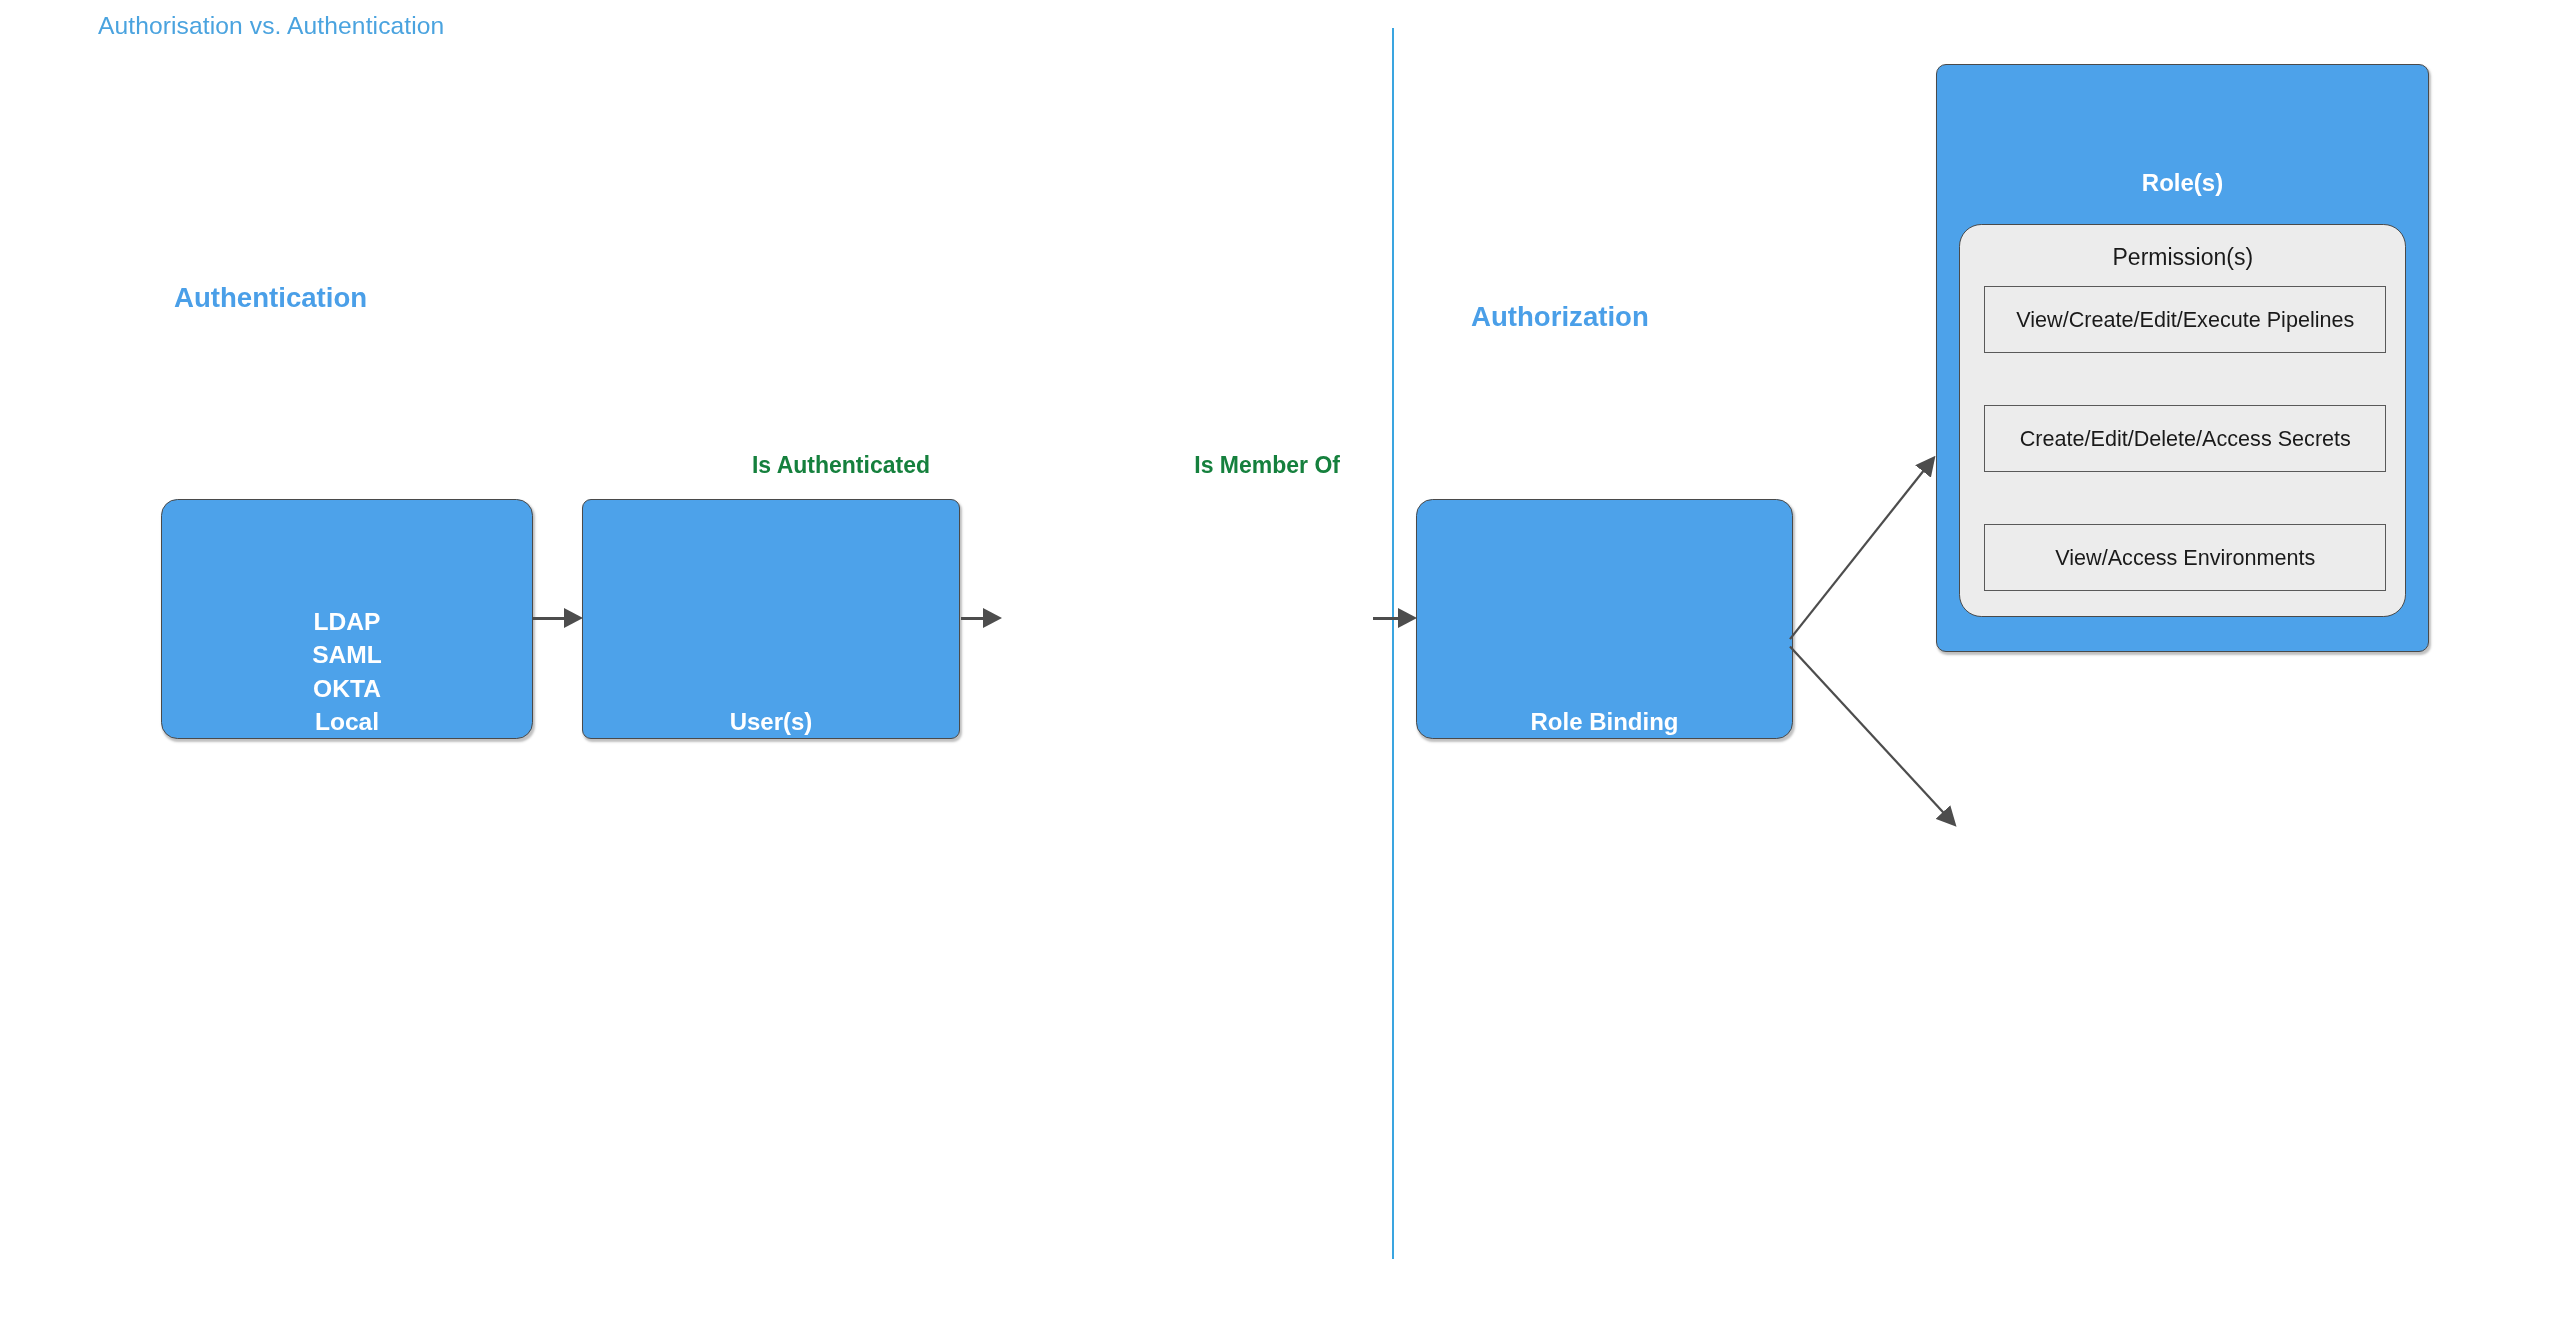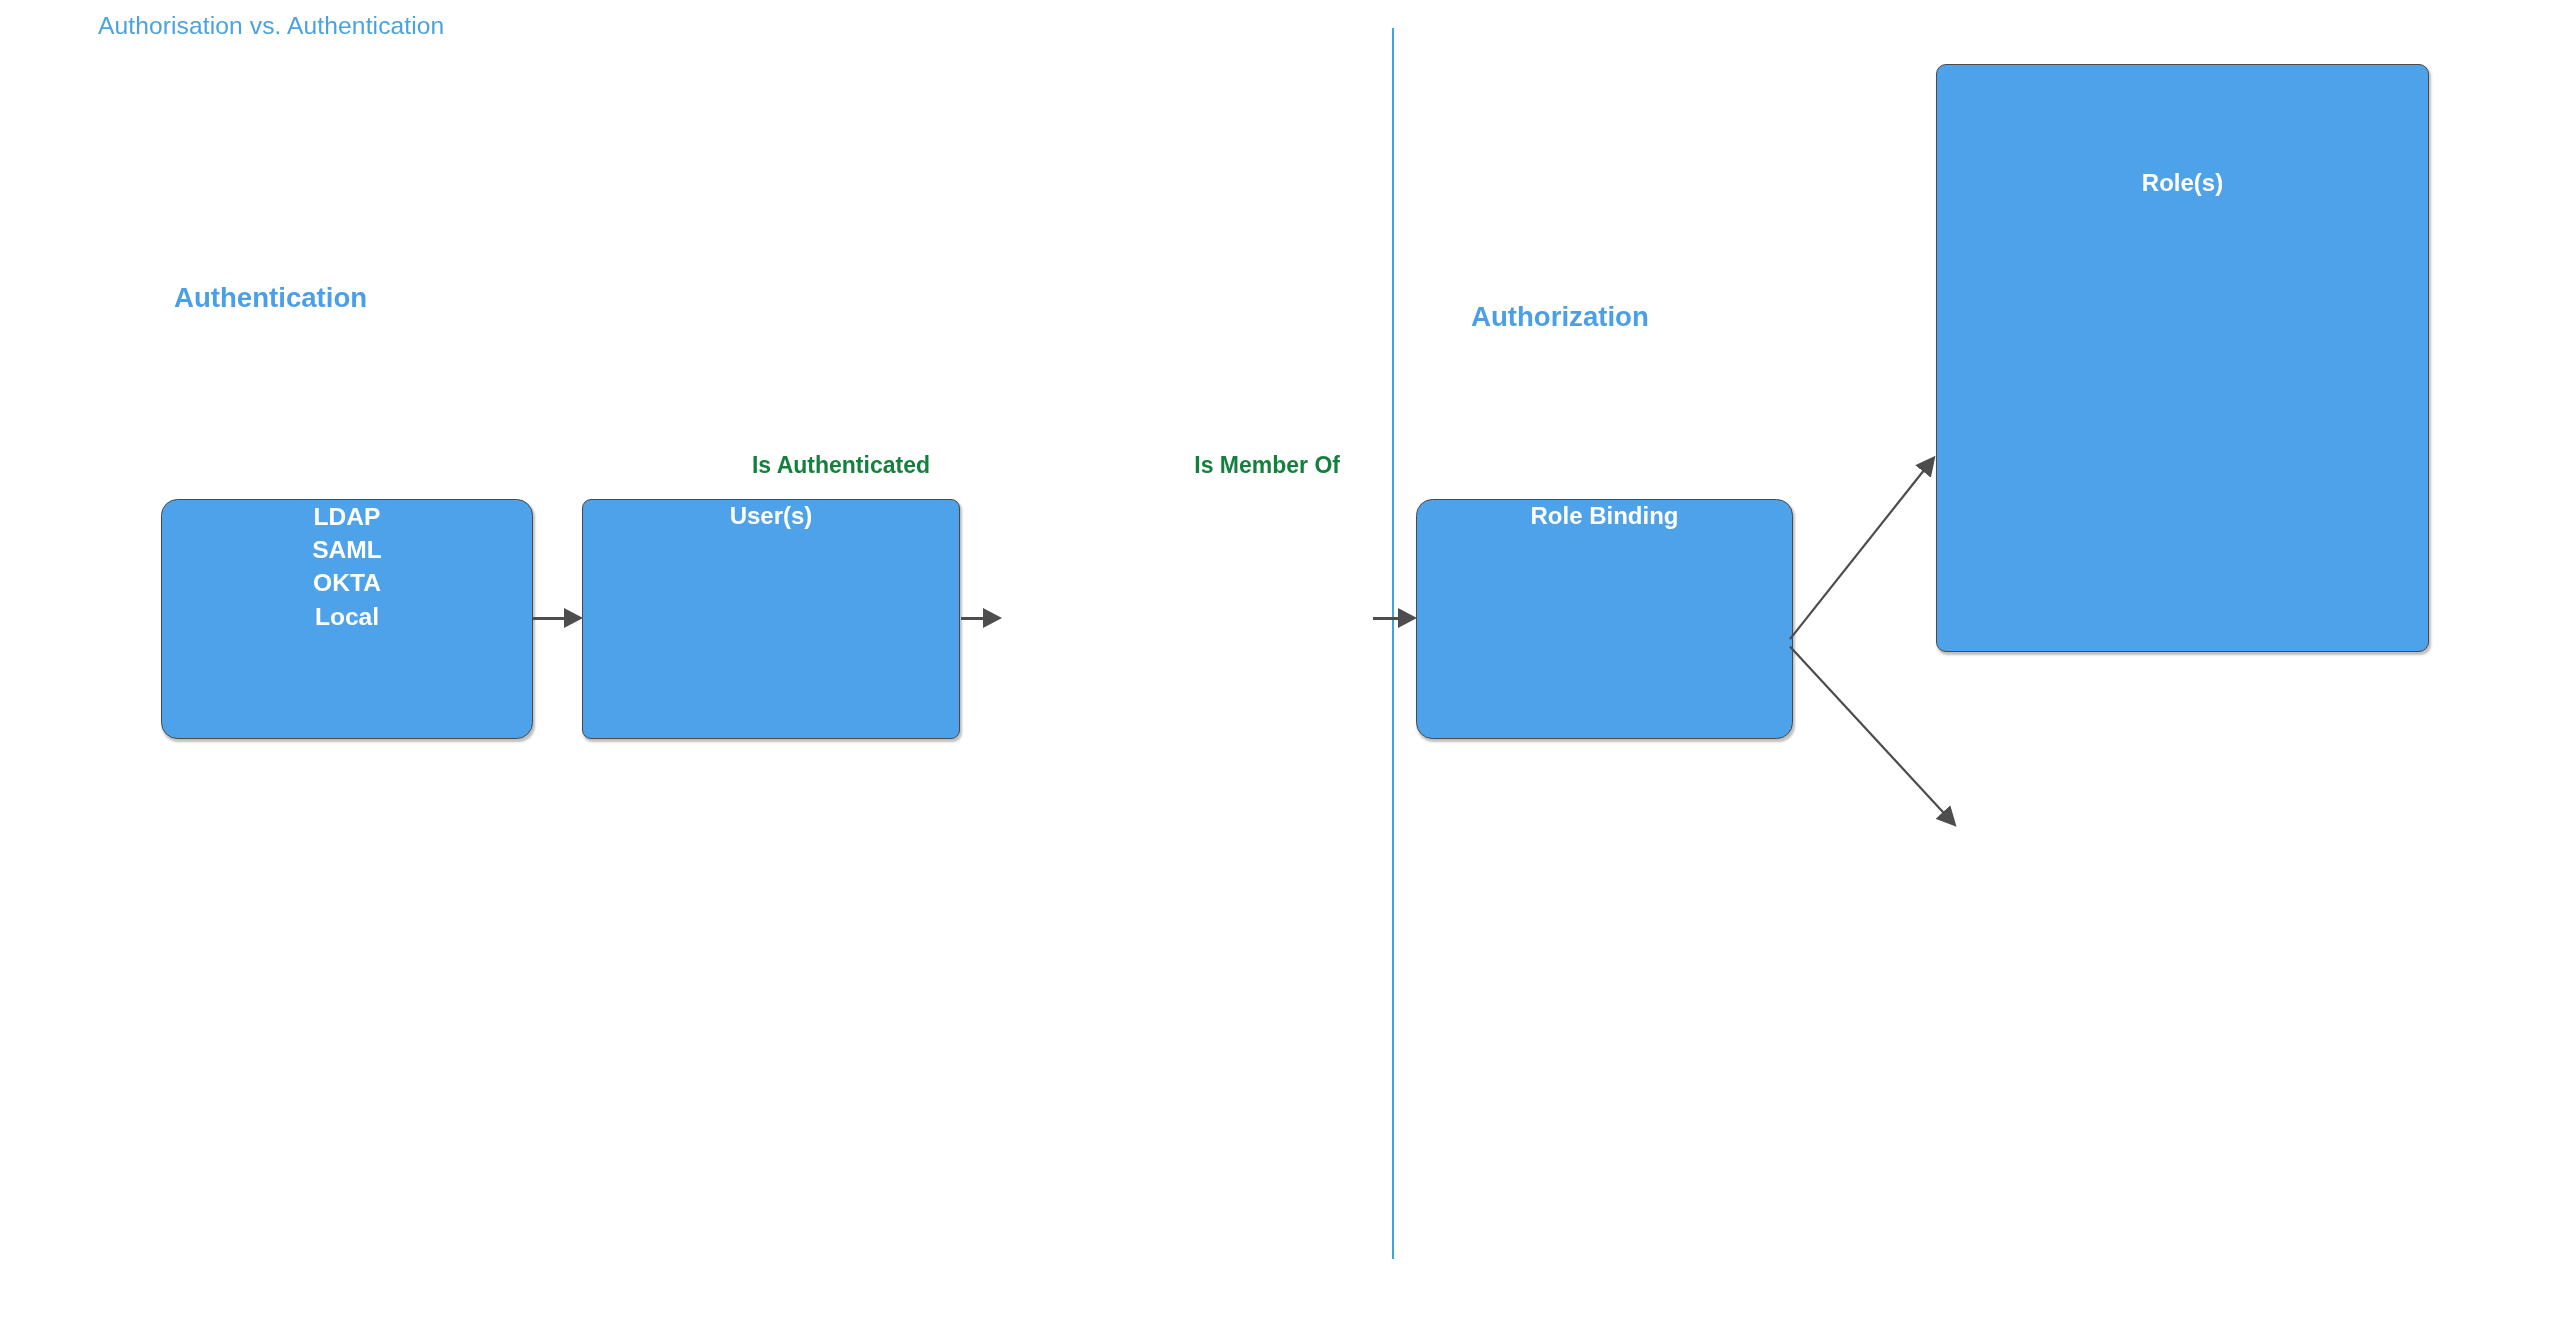--- a/index.html
+++ b/index.html
@@ -60,21 +60,21 @@
     background: #3aa5e0;
   }
 
   
   .flow-box {
     background: #4da2ea;
     border: 1.5px solid #4a4a4a;
     border-radius: 16.4px;
     box-shadow: 1.5px 2.2px 2.2px rgba(0,0,0,0.25);
     display: flex;
-    align-items: flex-start;
+    align-items: flex-end;
     justify-content: center;
     color: #ffffff;
     font-weight: bold;
     font-size: 24px;
     text-align: center;
     box-sizing: border-box;
     line-height: 1.32;
   }
   #box-idp        { left: 161px;  top: 499px;  width: 372px; height: 240px; font-size: 24.6px; }
   #box-users      { left: 582px;  top: 499px;  width: 378px; height: 240px; border-radius: 9px; }
@@ -236,17 +236,23 @@
       <marker id="ah" markerWidth="9" markerHeight="9" refX="7" refY="4.5" orient="auto">
         <path d="M0,0 L9,4.5 L0,9 z" fill="#4d4d4d"></path>
       </marker>
     </defs>
     <line x1="4" y1="438" x2="196" y2="196" stroke="#4d4d4d" stroke-width="3" marker-end="url(#ah)"></line>
     <line x1="4" y1="448" x2="224" y2="686" stroke="#4d4d4d" stroke-width="3" marker-end="url(#ah)"></line>
   </svg>
 
   <div class="abs group-panel" id="panel-roles">
     <div class="group-title" id="roles-title">Role(s)</div>
+    <div class="inner-panel" id="roles-inner">
+      <div class="inner-title" id="permissions-title">Permission(s)</div>
+      <div class="item-box" id="perm-0">View/Create/Edit/Execute Pipelines</div>
+      <div class="item-box" id="perm-1">Create/Edit/Delete/Access Secrets</div>
+      <div class="item-box" id="perm-2">View/Access Environments</div>
+    </div>
   </div>
 
 
 </div>
 
 
 </body></html>

